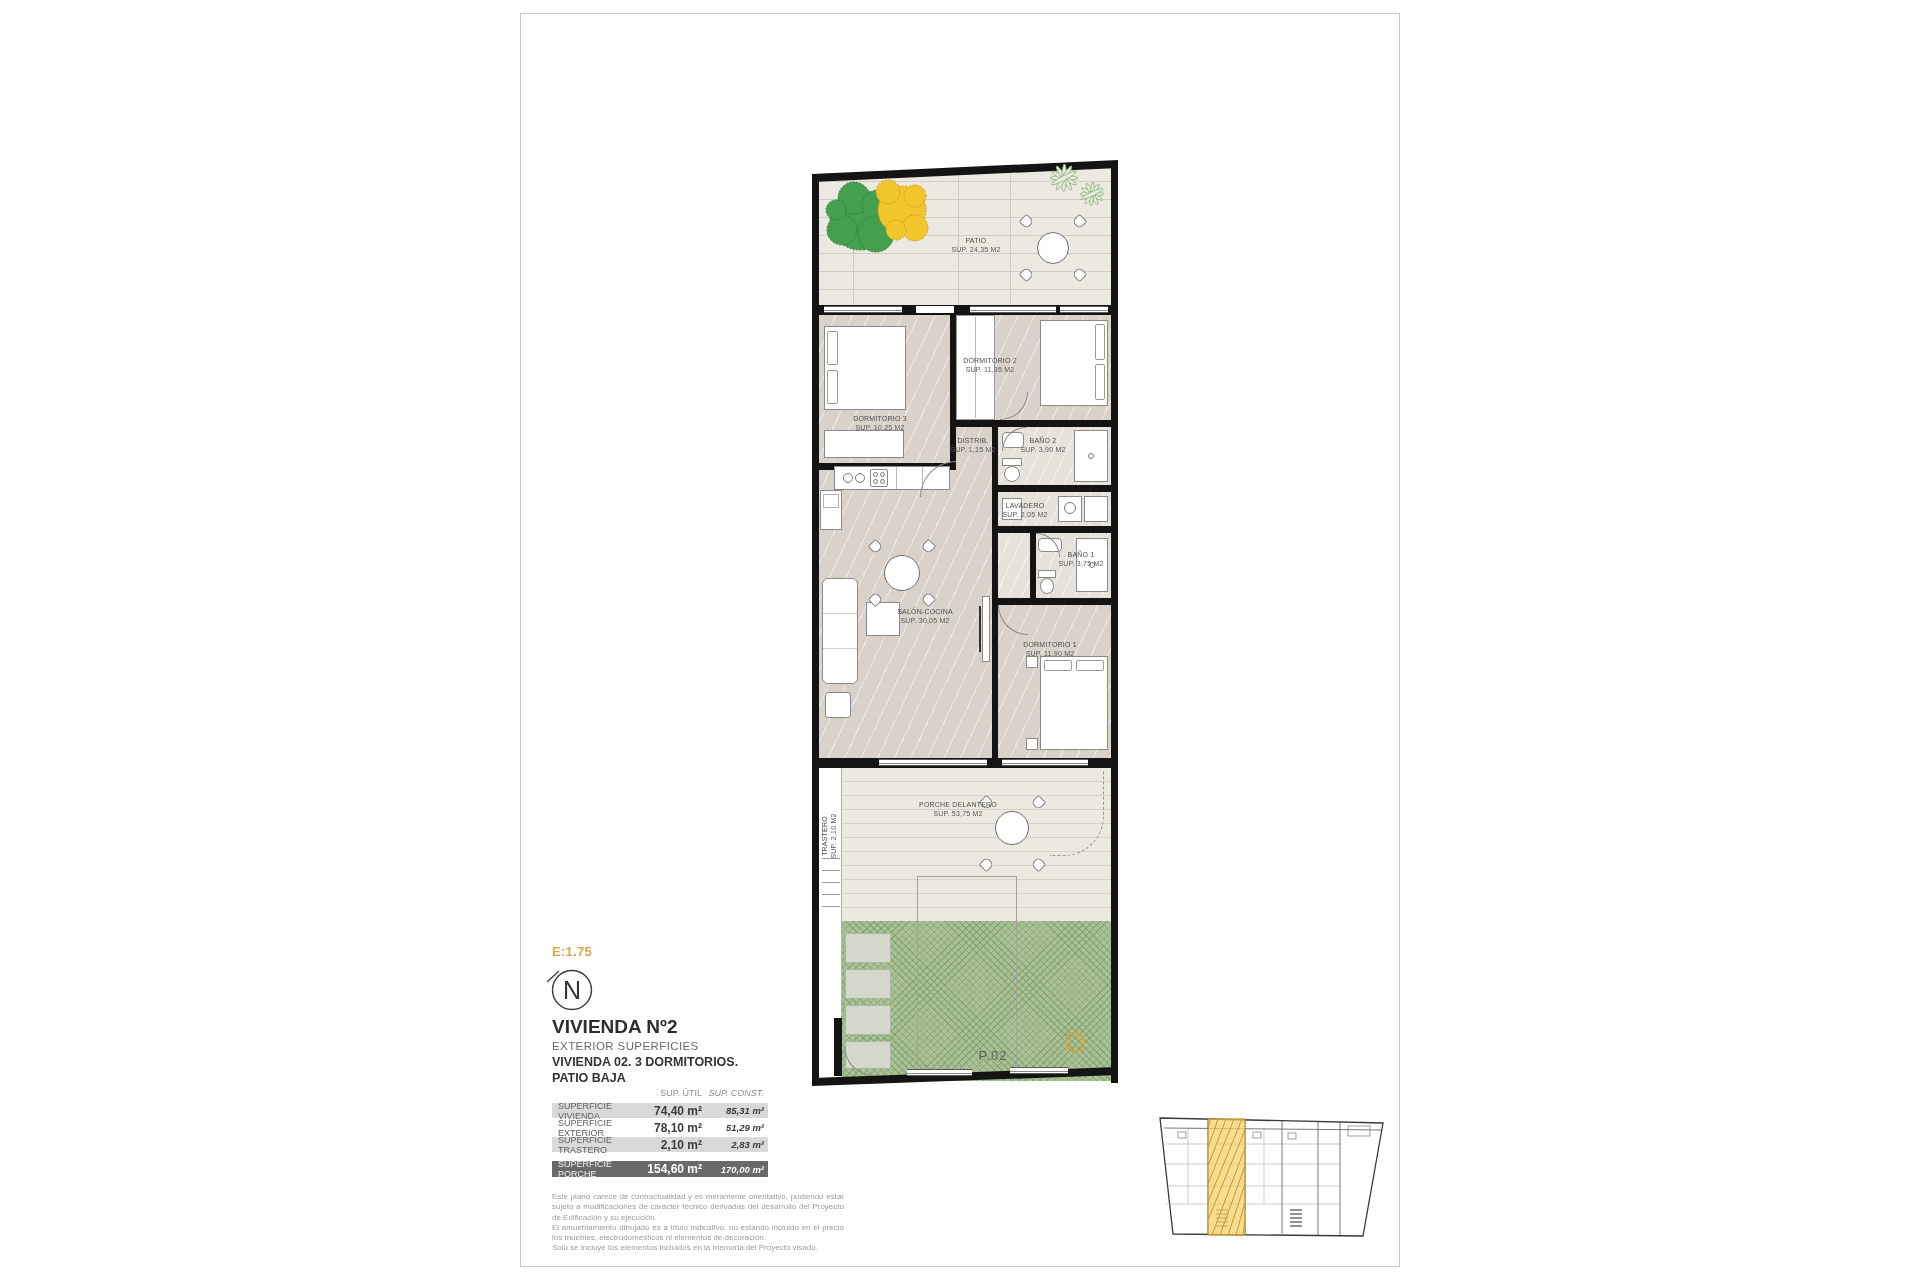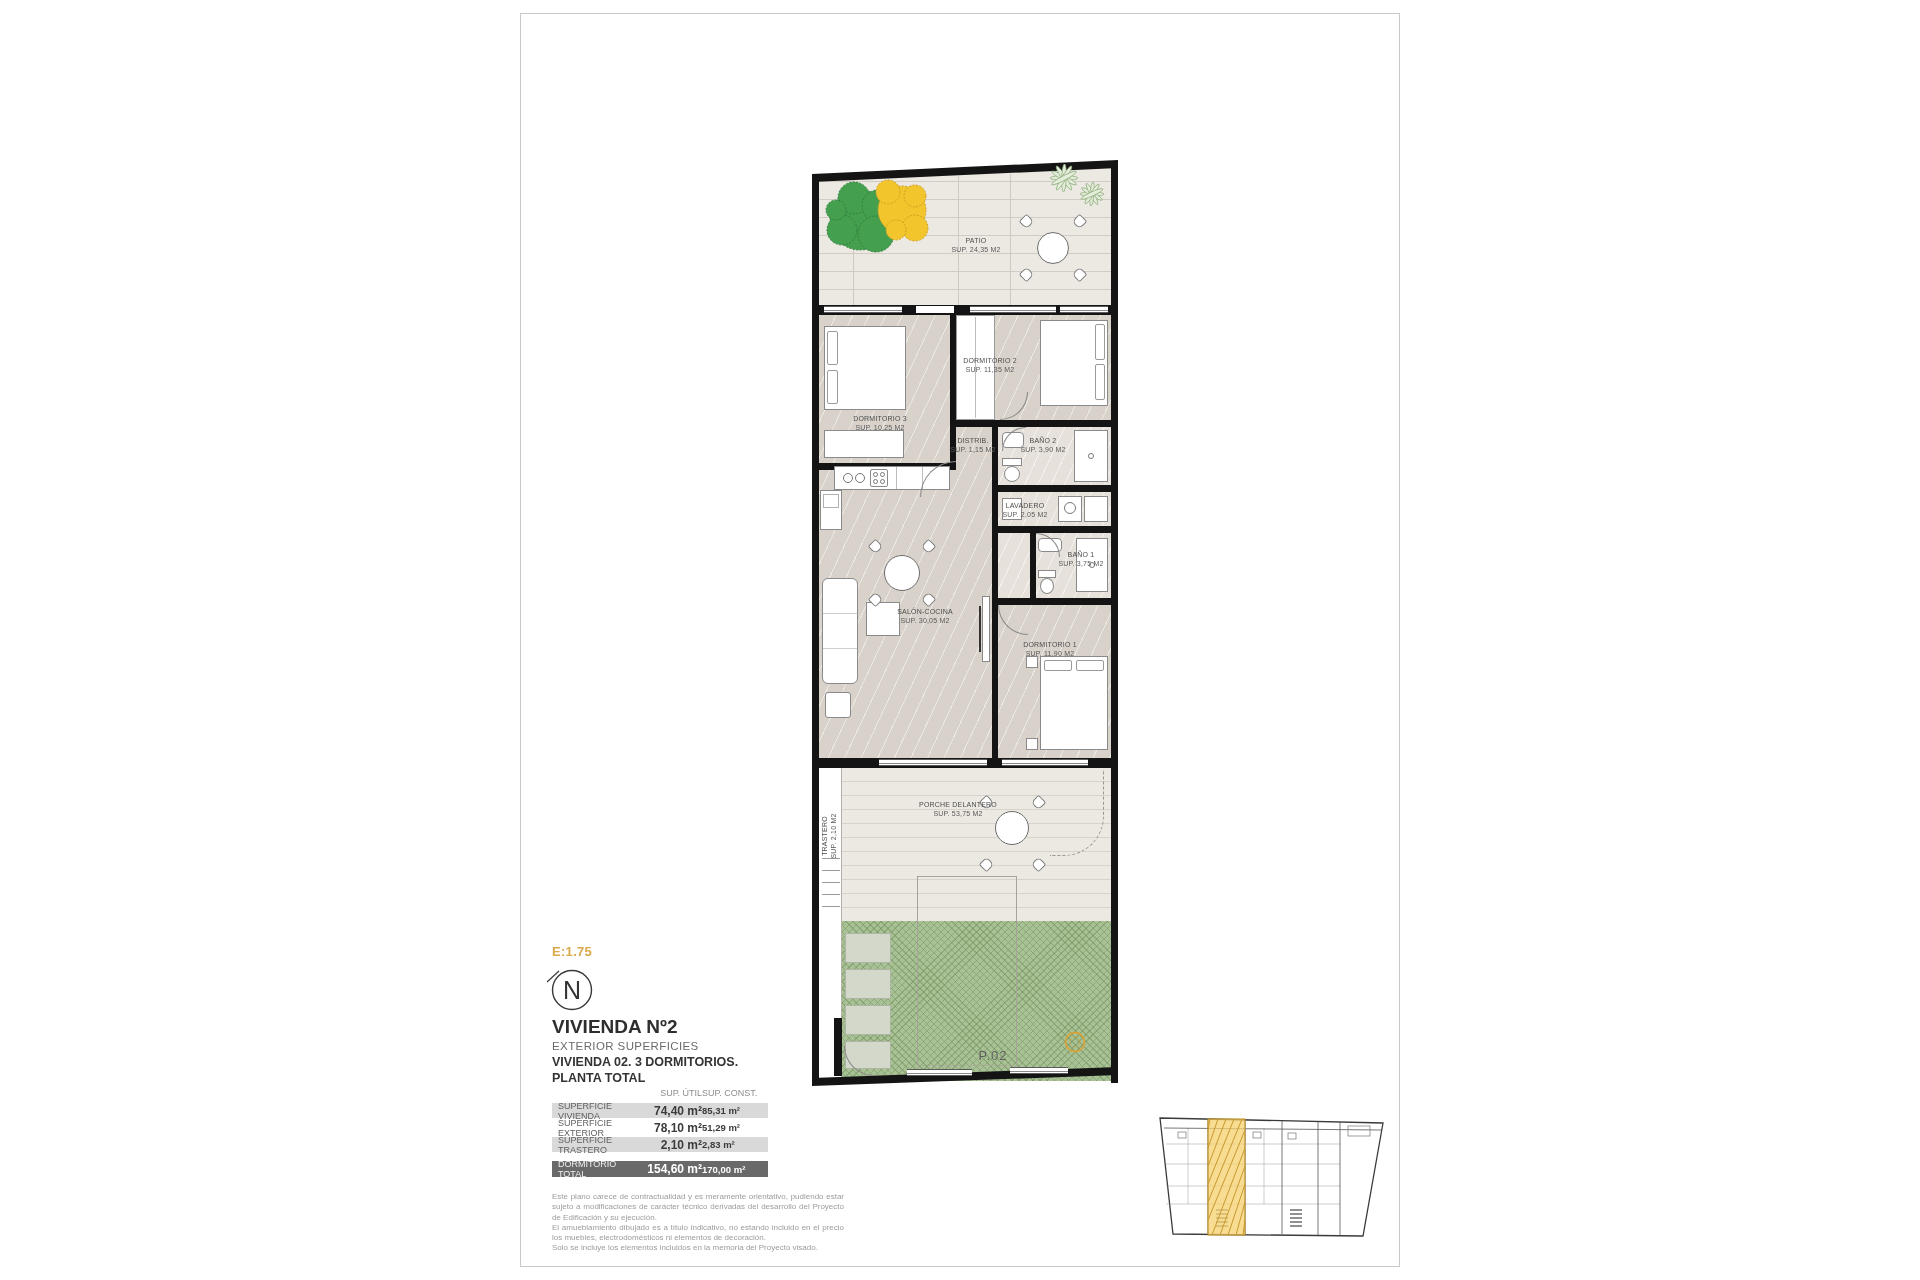--- a/index.html
+++ b/index.html
@@ -63,21 +63,21 @@
   .tb-sub1{position:absolute;left:552px;top:1040px;font-size:11.5px;color:#6b6b6b;letter-spacing:.4px;}
   .tb-sub2{position:absolute;left:552px;top:1055px;font-size:12.5px;font-weight:700;color:#333;}
   .tb-sub3{position:absolute;left:552px;top:1071px;font-size:12.5px;font-weight:700;color:#333;}
 
   .tblock{position:absolute;left:552px;top:1088px;width:216px;}
   .thead{display:flex;height:13px;font-size:9px;color:#8d8d8d;padding:0 4px 0 6px;}
   .trow{display:flex;height:15px;align-items:center;margin-top:2px;font-size:9px;
     color:#616161;padding:0 4px 0 6px;box-sizing:border-box;}
   .c-lab{flex:1;text-align:left;}
   .c-num{width:58px;text-align:right;font-weight:700;color:#3b3b3b;font-size:12px;}
-  .c-num2{width:62px;text-align:left;font-weight:700;color:#3b3b3b;font-size:9.5px;}
+  .c-num2{width:62px;text-align:right;font-weight:700;color:#3b3b3b;font-size:9.5px;font-style:italic;}
   .thead .c-num,.thead .c-num2{font-weight:400;color:#8d8d8d;font-size:9px;}
   .bg-g{background:#d9d9d9;}
   .bg-w{background:#ffffff;}
   .trow.total{background:#696969;margin-top:9px;height:16px;color:#f0f0f0;}
   .trow.total .c-num,.trow.total .c-num2{color:#fff;}
 
   .disclaimer{position:absolute;left:552px;top:1192px;width:292px;font-size:8px;
     line-height:10.3px;color:#9c9c9c;text-align:justify;}
   .disclaimer div{margin:0;}
 
@@ -312,21 +312,21 @@
 
   <svg class="north" width="50" height="52" viewBox="0 0 50 52">
     <circle cx="26" cy="28" r="19.5" fill="none" stroke="#3a3a3a" stroke-width="1.4"></circle>
     <line x1="1" y1="20" x2="13" y2="9" stroke="#3a3a3a" stroke-width="1.2"></line>
     <text x="26" y="37" text-anchor="middle" font-size="25" fill="#333" font-family="Liberation Sans, sans-serif">N</text>
   </svg>
 
   <div class="tb-title">VIVIENDA Nº2</div>
   <div class="tb-sub1">EXTERIOR SUPERFICIES</div>
   <div class="tb-sub2">VIVIENDA 02. 3 DORMITORIOS.</div>
-  <div class="tb-sub3">PLANTA TOTAL</div>
+  <div class="tb-sub3">PATIO BAJA</div>
 
   <div class="tblock">
     <div class="thead">
       <span class="c-lab"></span>
       <span class="c-num">SUP. ÚTIL</span>
       <span class="c-num2">SUP. CONST.</span>
     </div>
     <div class="trow bg-g">
       <span class="c-lab">SUPERFICIE VIVIENDA</span>
       <span class="c-num">74,40 m²</span>
@@ -336,21 +336,21 @@
       <span class="c-lab">SUPERFICIE EXTERIOR</span>
       <span class="c-num">78,10 m²</span>
       <span class="c-num2">51,29 m²</span>
     </div>
     <div class="trow bg-g">
       <span class="c-lab">SUPERFICIE TRASTERO</span>
       <span class="c-num">2,10 m²</span>
       <span class="c-num2">2,83 m²</span>
     </div>
     <div class="trow total">
-      <span class="c-lab">DORMITORIO TOTAL</span>
+      <span class="c-lab">SUPERFICIE PORCHE</span>
       <span class="c-num">154,60 m²</span>
       <span class="c-num2">170,00 m²</span>
     </div>
   </div>
 
   <div class="disclaimer">
     <div>Este plano carece de contractualidad y es meramente orientativo, pudiendo estar sujeto a modificaciones de carácter técnico derivadas del desarrollo del Proyecto de Edificación y su ejecución.</div>
     <div>El amueblamiento dibujado es a título indicativo, no estando incluido en el precio los muebles, electrodomésticos ni elementos de decoración.</div>
     <div>Solo se incluye los elementos incluidos en la memoria del Proyecto visado.</div>
   </div>

